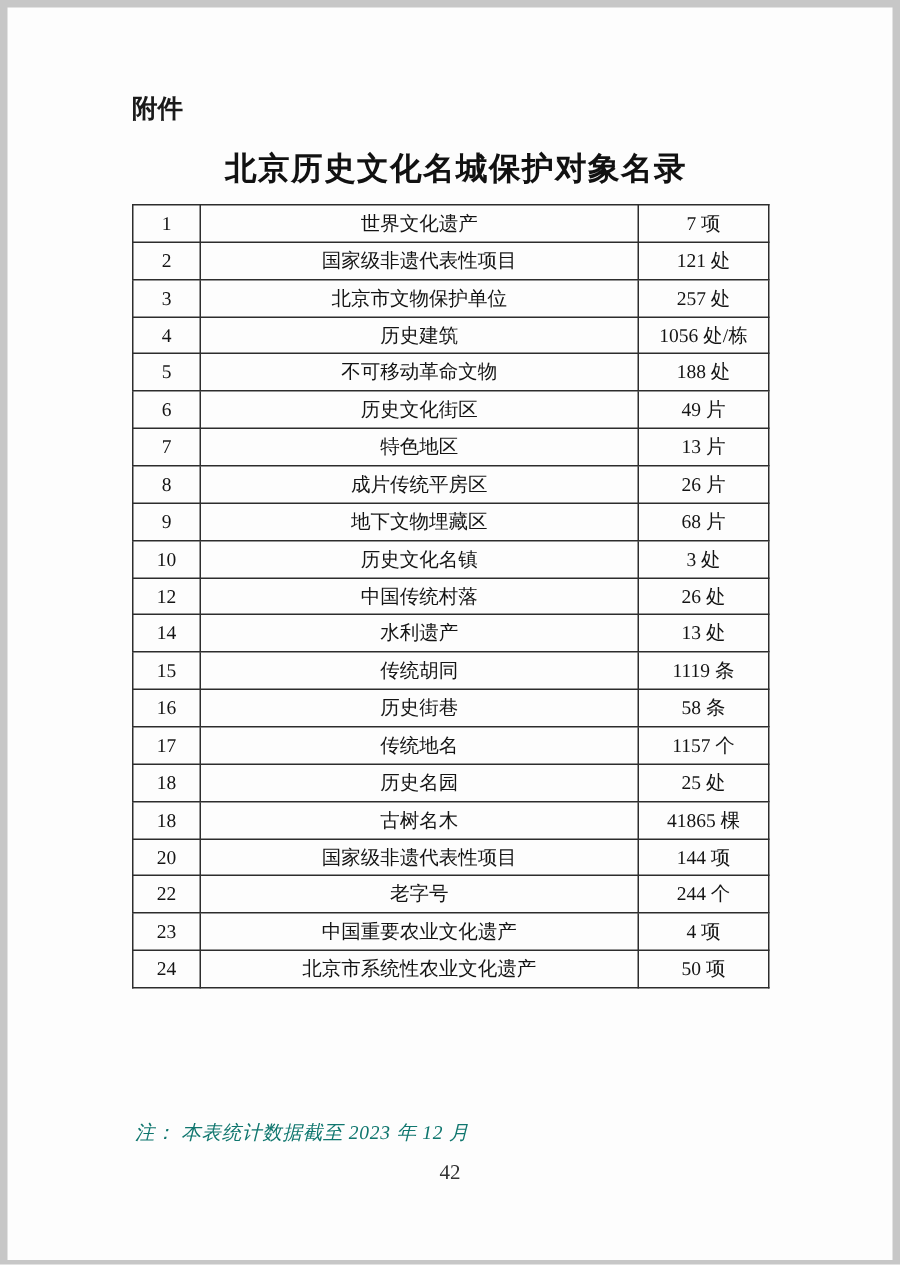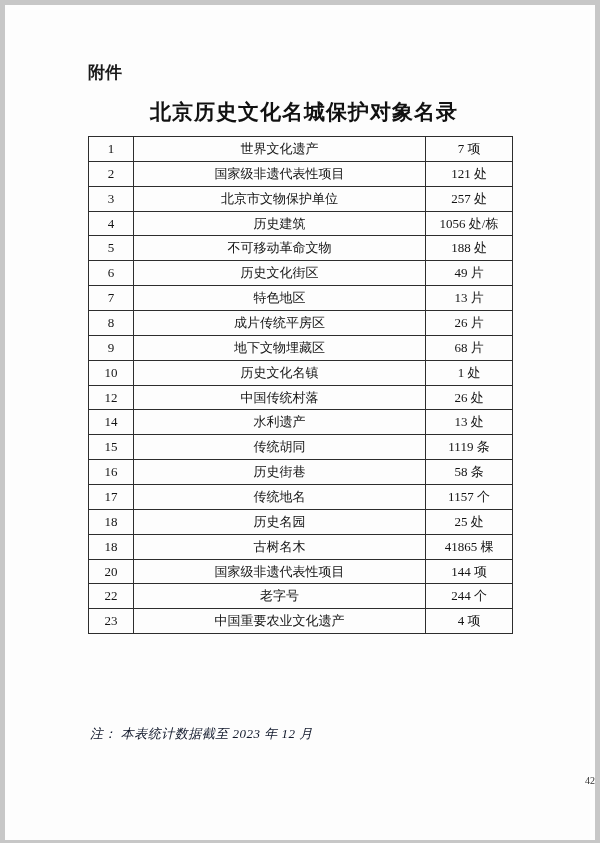--- a/index.html
+++ b/index.html
@@ -71,33 +71,33 @@
   }
   td.name {
     font-family: "Liberation Serif", serif;
   }
   td.count {
     font-family: Liberation Serif, serif;
   }
   .note {
     position: absolute;
     left: 85px;
-    top: 720px;
+    top: 741px;
     font-size: 13px;
     font-style: italic;
-    color: #0f172a;
+    color: #0f766e;
     letter-spacing: 0.5px;
   }
   .pagenum {
     position: absolute;
     left: 0;
     top: 770px;
     width: 100%;
-    text-align: right;
-    font-size: 10px;
+    text-align: center;
+    font-size: 14px;
     color: #333;
   }
 </style>
 </head>
 <body>
 
 <div class="page">
 
   <div class="attachment">附件</div>
 
@@ -151,21 +151,21 @@
           <td class="count">26 片</td>
         </tr>
         <tr>
           <td class="no">9</td>
           <td class="name">地下文物埋藏区</td>
           <td class="count">68 片</td>
         </tr>
         <tr>
           <td class="no">10</td>
           <td class="name">历史文化名镇</td>
-          <td class="count">1 处</td>
+          <td class="count">3 处</td>
         </tr>
         <tr>
           <td class="no">12</td>
           <td class="name">中国传统村落</td>
           <td class="count">26 处</td>
         </tr>
         <tr>
           <td class="no">14</td>
           <td class="name">水利遗产</td>
           <td class="count">13 处</td>
@@ -203,20 +203,25 @@
         <tr>
           <td class="no">22</td>
           <td class="name">老字号</td>
           <td class="count">244 个</td>
         </tr>
         <tr>
           <td class="no">23</td>
           <td class="name">中国重要农业文化遗产</td>
           <td class="count">4 项</td>
         </tr>
+        <tr>
+          <td class="no">24</td>
+          <td class="name">北京市系统性农业文化遗产</td>
+          <td class="count">50 项</td>
+        </tr>
       </tbody>
   </table>
 
   <div class="note">注： 本表统计数据截至 2023 年 12 月</div>
 
   <div class="pagenum">42</div>
 
 </div>
 
 </body></html>

